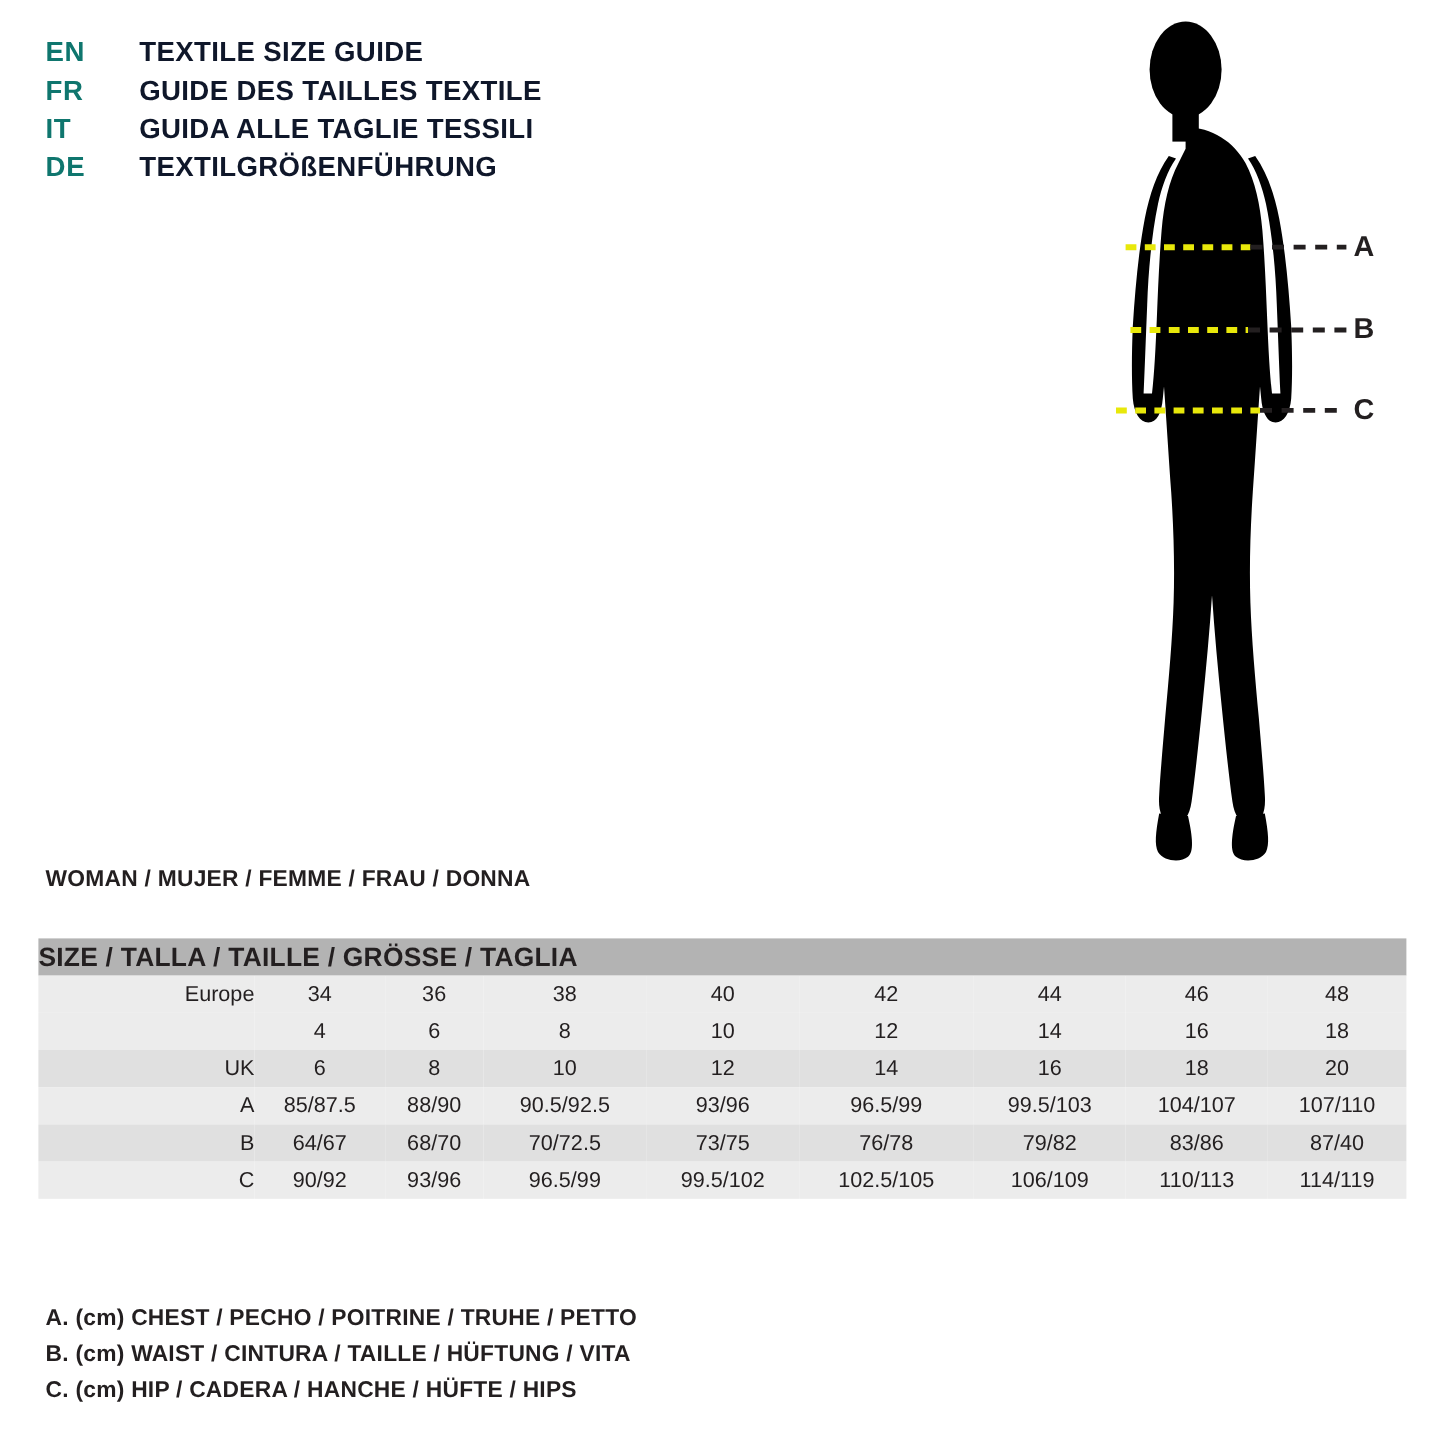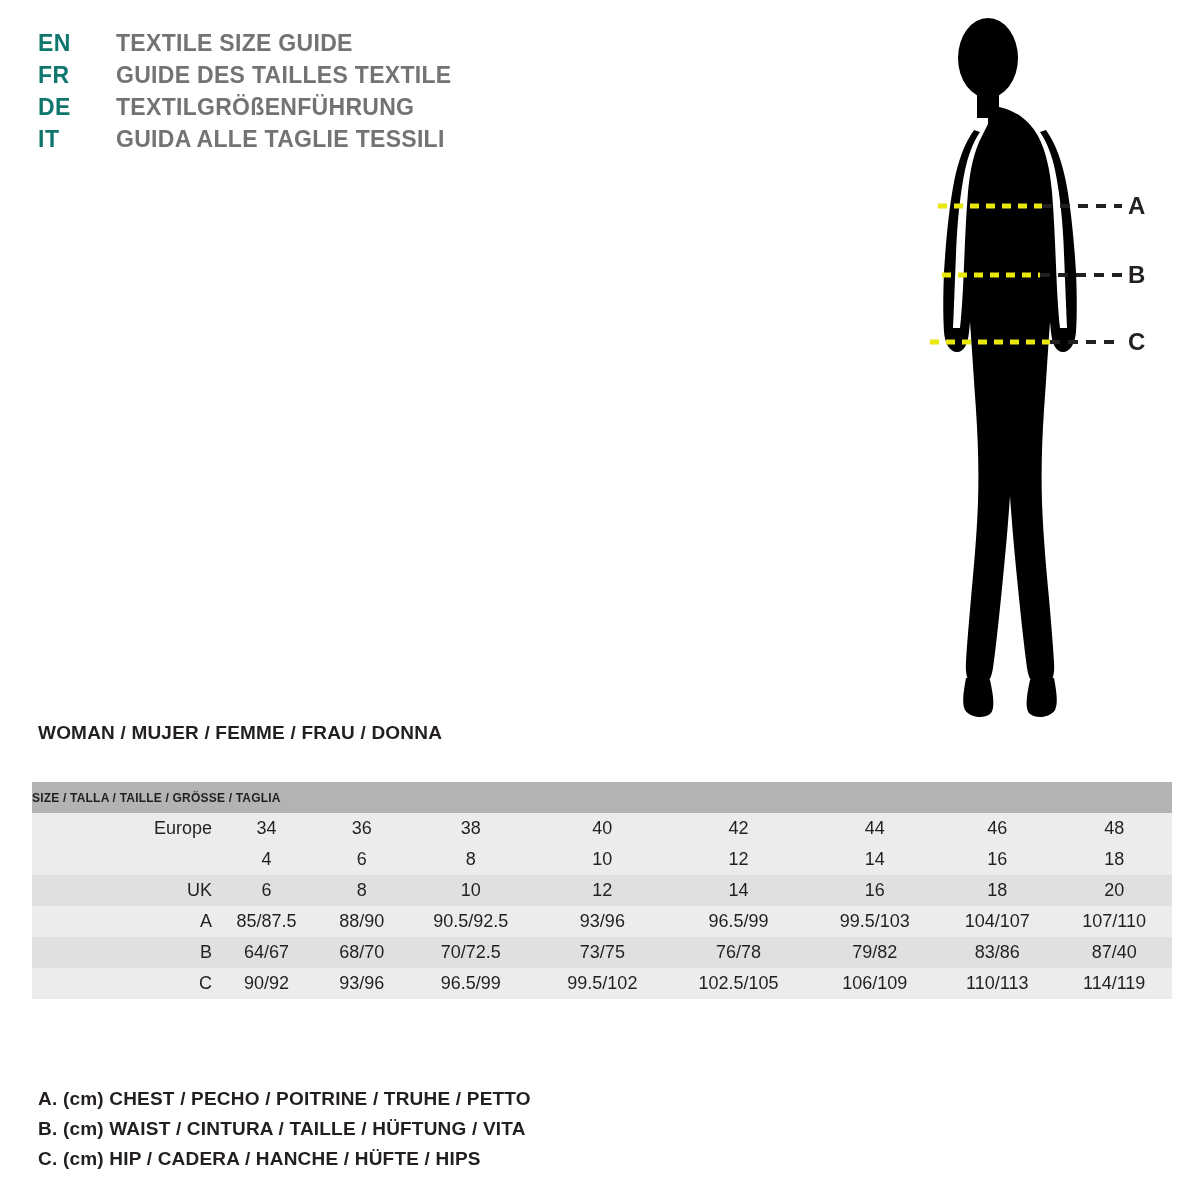--- a/index.html
+++ b/index.html
@@ -32,21 +32,21 @@
     width: 78px;
     font-size: 23px;
     font-weight: bold;
     letter-spacing: 0.5px;
     color: #0f766e;
   }
   .lang-title {
     font-size: 23px;
     font-weight: bold;
     letter-spacing: 0.3px;
-    color: #737373;
+    color: #0f172a;
     white-space: nowrap;
   }
 
   
   #figure-area {
     position: absolute;
     left: 860px;
     top: 10px;
     width: 330px;
     height: 730px;
@@ -83,21 +83,21 @@
     font-size: 18px;
   }
   #size-table th, #size-table td {
     padding: 0;
     height: 31px;
     vertical-align: middle;
   }
   .head-row td {
     background: #b3b3b3;
     font-weight: bold;
-    font-size: 12px;
+    font-size: 22px;
     padding-left: 10px;
     letter-spacing: 0.2px;
   }
   .row-light td { background: #ececec; }
   .row-dark  td { background: #e0e0e0; }
   .rowlabel {
     padding-left: 10px;
     text-align: right;
     width: 180px;
     white-space: nowrap;
@@ -128,26 +128,26 @@
 <div id="lang-block">
   <div class="lang-row">
     <span class="lang-code">EN</span>
     <span class="lang-title">TEXTILE SIZE GUIDE</span>
   </div>
   <div class="lang-row">
     <span class="lang-code">FR</span>
     <span class="lang-title">GUIDE DES TAILLES TEXTILE</span>
   </div>
   <div class="lang-row">
+    <span class="lang-code">IT</span>
+    <span class="lang-title">GUIDA ALLE TAGLIE TESSILI</span>
+  </div>
+  <div class="lang-row">
     <span class="lang-code">DE</span>
     <span class="lang-title">TEXTILGRÖßENFÜHRUNG</span>
-  </div>
-  <div class="lang-row">
-    <span class="lang-code">IT</span>
-    <span class="lang-title">GUIDA ALLE TAGLIE TESSILI</span>
   </div>
 </div>
 
 <div id="figure-area">
   <svg id="figure-svg" width="330" height="730" viewBox="0 0 330 730">
 
     <ellipse cx="128" cy="48" rx="30" ry="40" fill="#000000"></ellipse>
 
     <rect x="117" y="80" width="22" height="28" fill="#000000"></rect>
 

